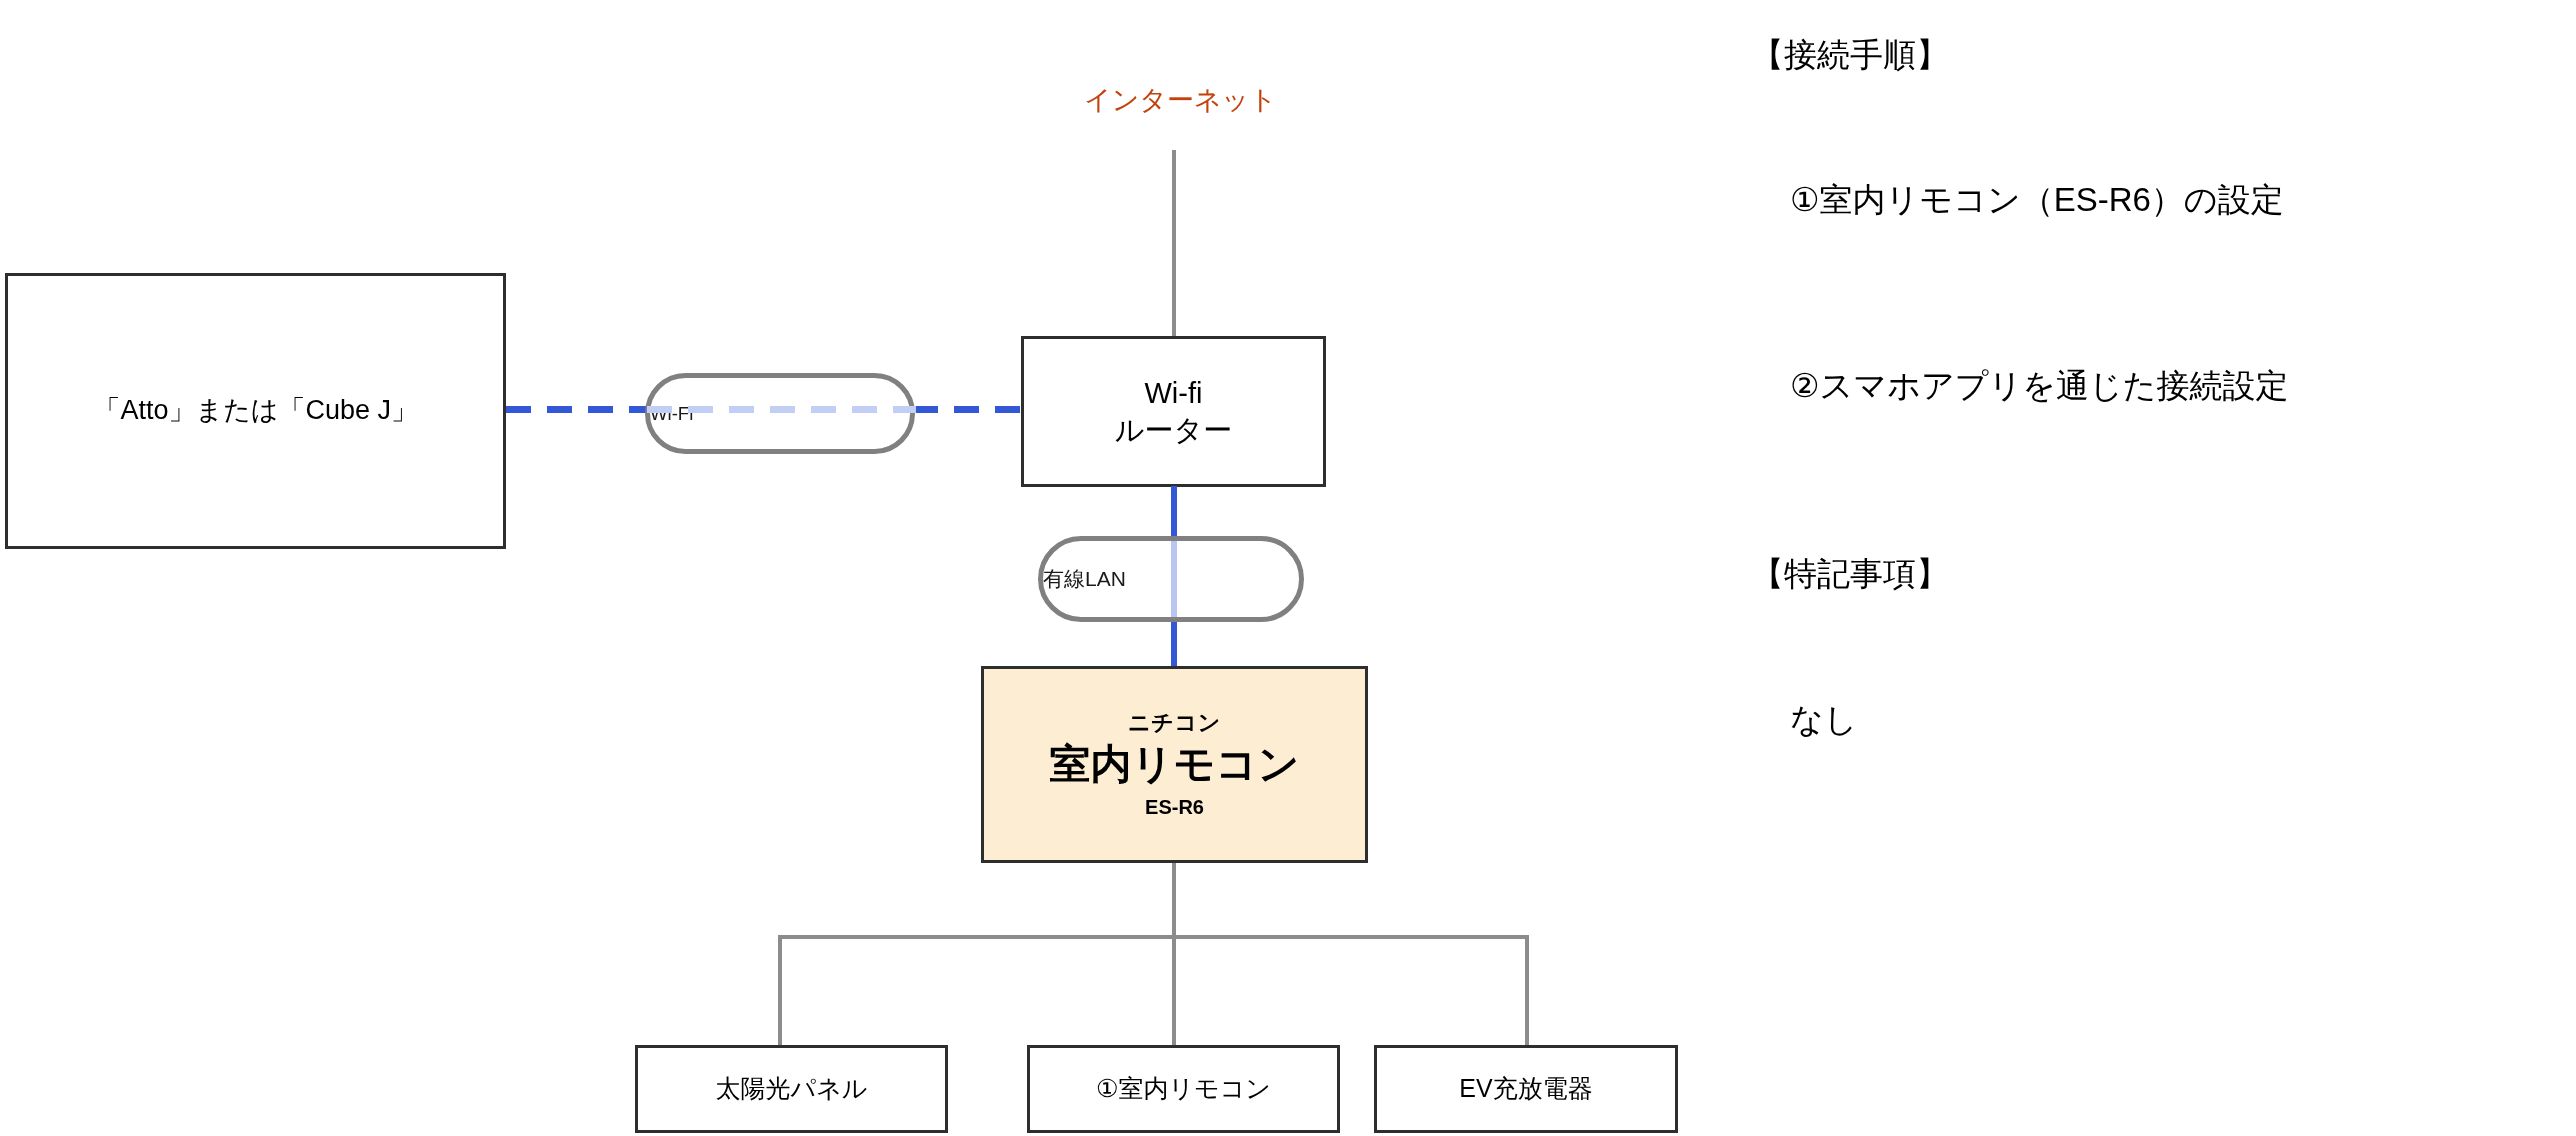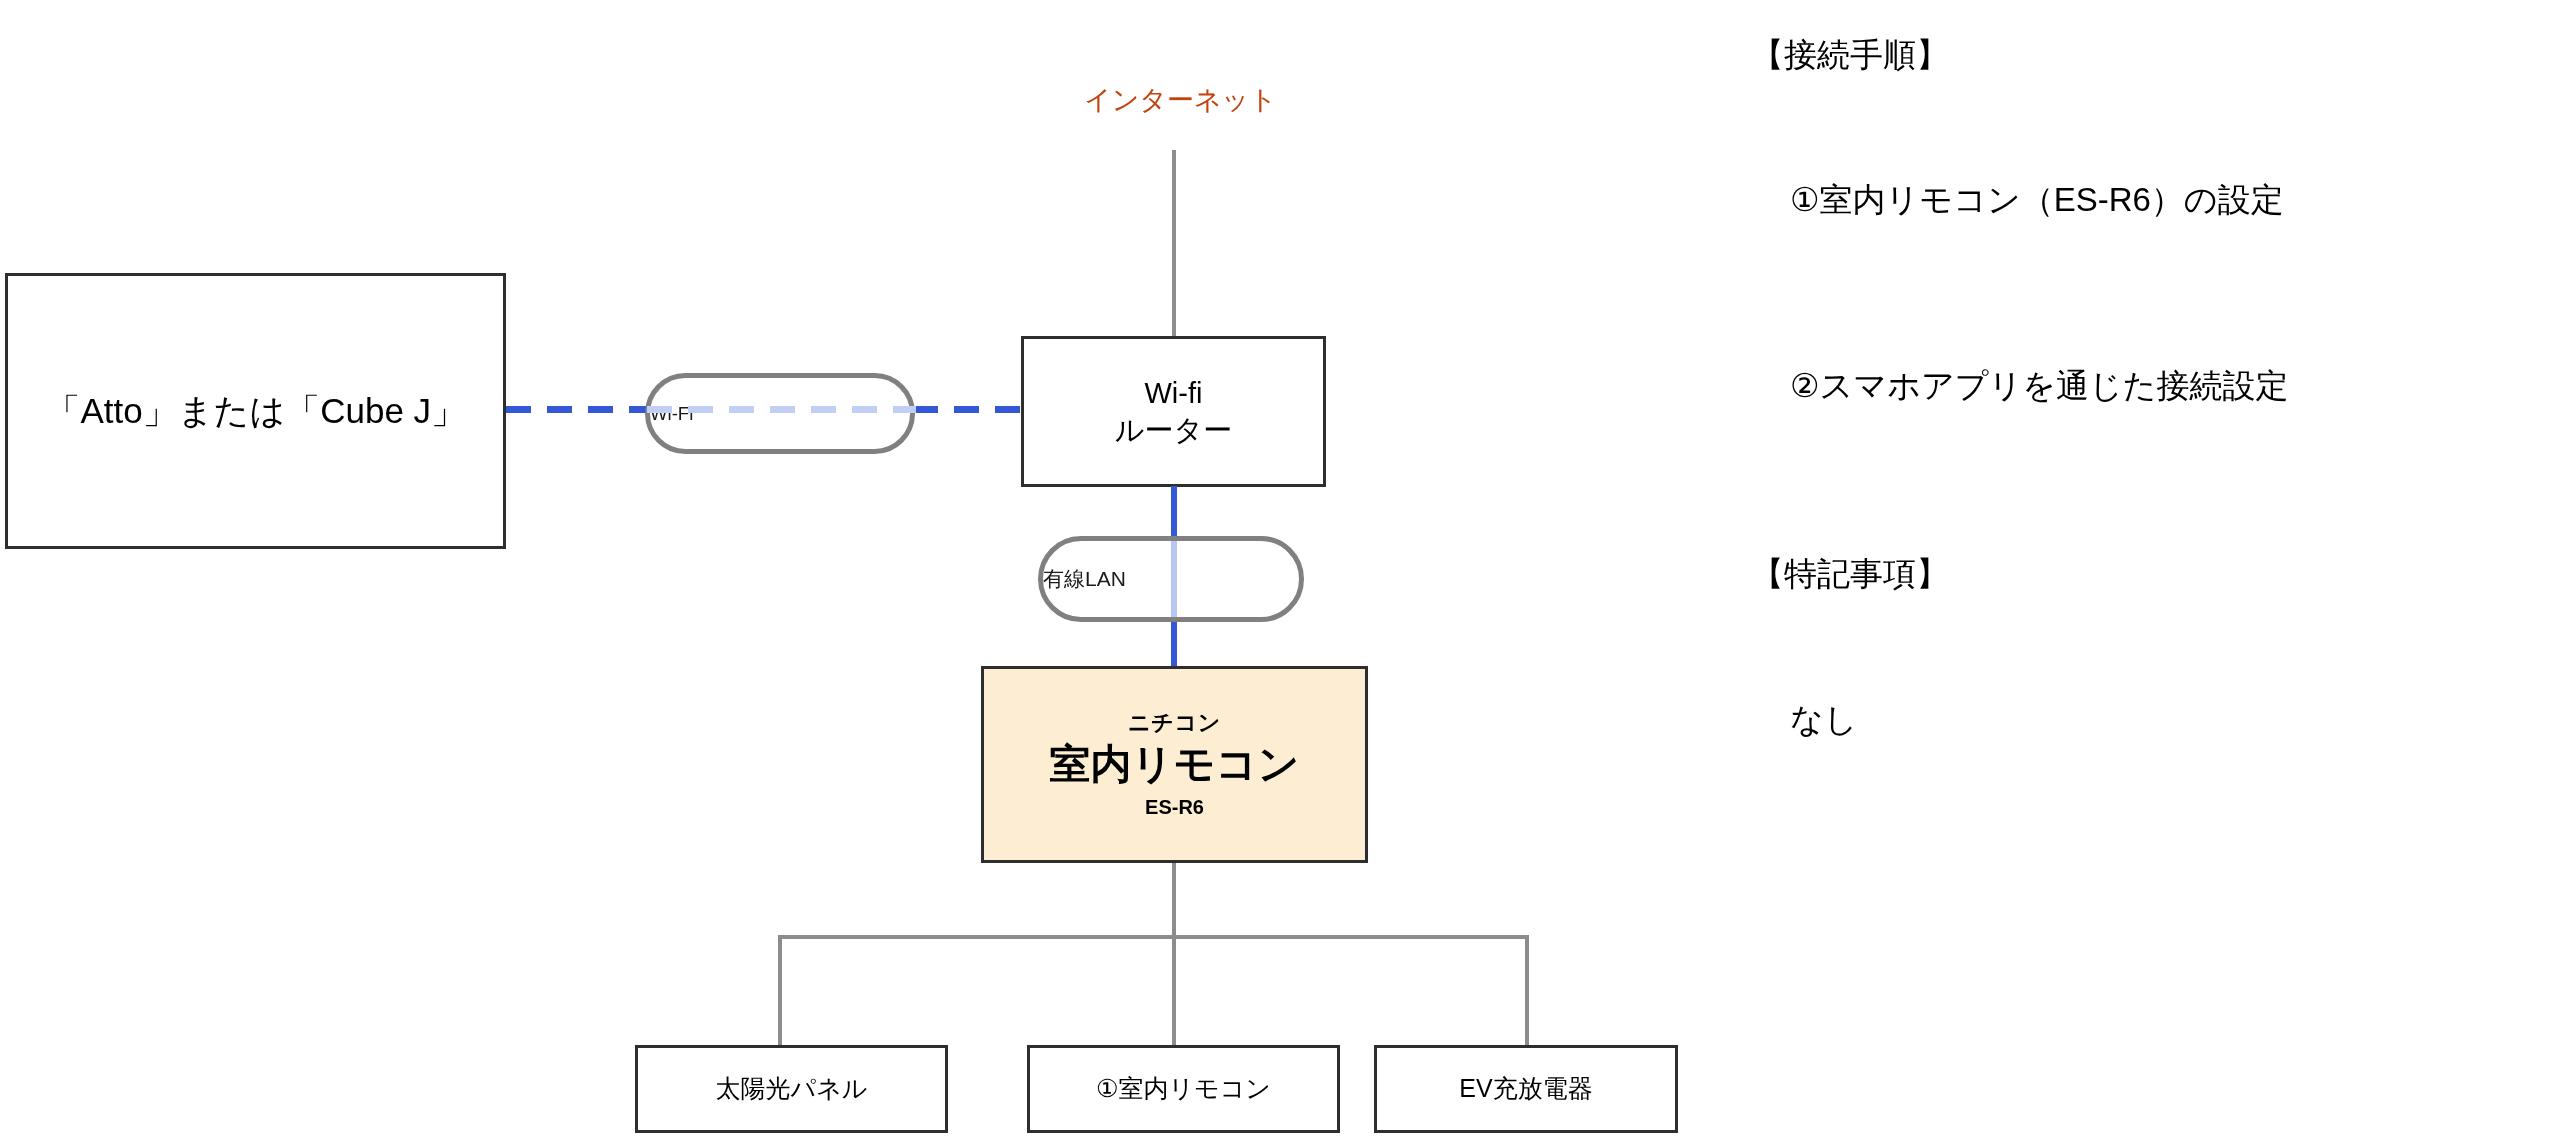--- a/index.html
+++ b/index.html
@@ -52,21 +52,21 @@
         rgba(0,0,0,0) 25px, rgba(0,0,0,0) 41px);
     z-index: 7;
   }
 
   
   #internet-label { left: 1084px; top: 82px; font-size: 27px; }
   #internet-line  { left: 1172px; top: 150px; height: 188px; }
 
   #router-box { left: 1021px; top: 336px; width: 305px; height: 151px; font-size: 29px; }
 
-  #atto-box { left: 5.3px; top: 273px; width: 501px; height: 276px; font-size: 35px; }
+  #atto-box { left: 5.3px; top: 273px; width: 501px; height: 276px; font-size: 27px; }
 
   #wifi-pill { left: 645px; top: 373px; width: 270px; height: 81px; font-size: 18.6px; }
   #wifi-dash-left  { left: 506px; top: 406px; width: 143px; }
   #wifi-dash-mid   { left: 647px; top: 406px; width: 269px; }
   #wifi-dash-right { left: 913px; top: 406px; width: 112px; }
 
   #lan-blue-top  { left: 1171px; top: 486px; height: 55px; }
   #lan-blue-mid  { left: 1171px; top: 538px; height: 86px; }
   #lan-blue-bot  { left: 1171px; top: 620px; height: 48px; }
   #lan-pill { left: 1038px; top: 536px; width: 266px; height: 86px; font-size: 21px; }

